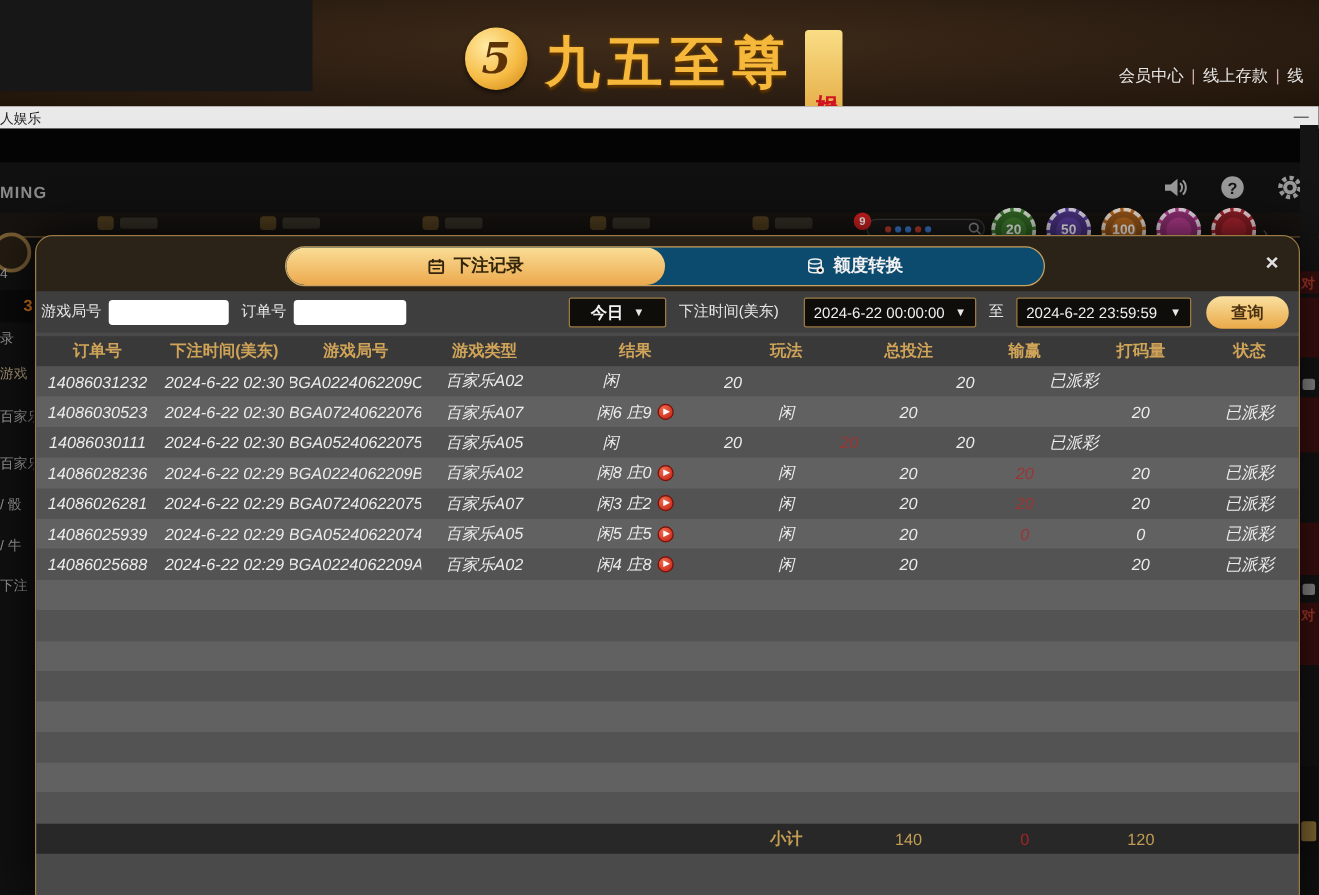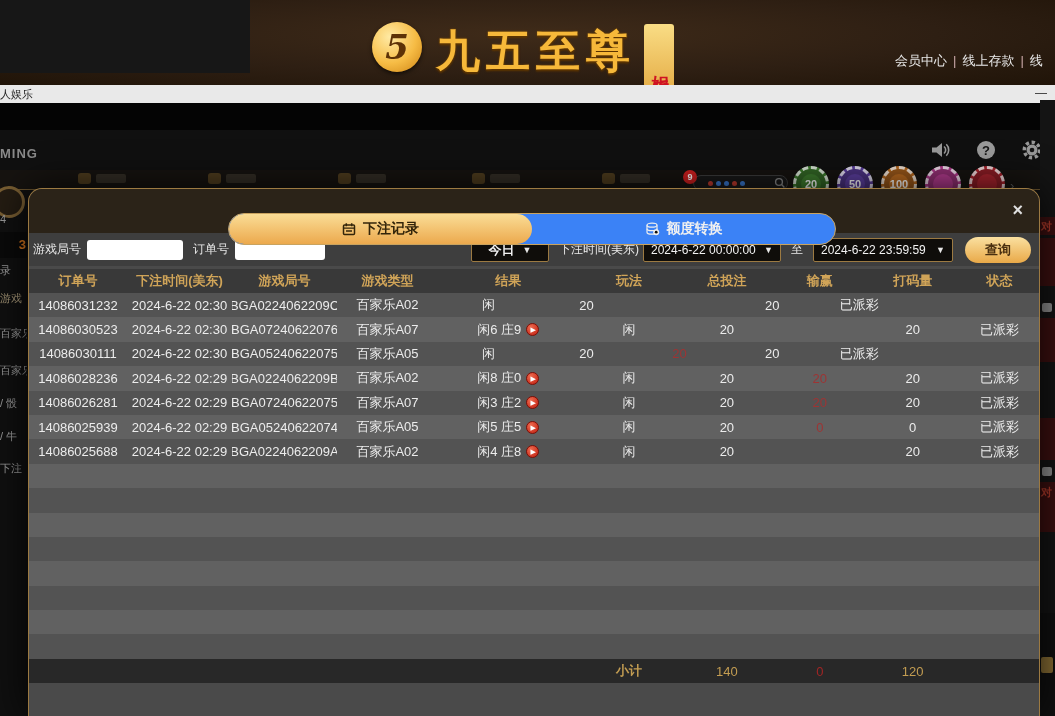--- a/index.html
+++ b/index.html
@@ -59,42 +59,42 @@
   .right-sliver{position:absolute;left:1040px;top:100px;width:15px;height:513px;background:#141414;}
   .rs-red{position:absolute;left:0;width:15px;background:#3c1010;}
   .rs-text{position:absolute;left:1px;color:#b03a2a;font-size:11px;font-weight:bold;}
   .rs-icon{position:absolute;left:2px;width:10px;height:9px;border-radius:2px;background:#8f8f8f;}
   .rs-gold{position:absolute;left:1px;width:12px;height:16px;background:#8a6f35;border-radius:2px;}
   
   .modal{position:absolute;left:28px;top:188px;width:1012px;height:528px;background:#4a4a4a;
     border:1px solid #9c7a42;border-bottom:none;border-radius:14px 14px 0 0;overflow:hidden;
     box-shadow:0 0 40px rgba(0,0,0,.85);box-sizing:border-box;}
   .tabbar{position:relative;height:44px;background:#2b2318;}
-  .tab-pill{position:absolute;left:199px;top:24px;width:606px;height:30px;background:#3b82f6;
+  .tab-pill{position:absolute;left:199px;top:8px;width:606px;height:30px;background:#0c4a6e;
     border:1px solid #c9a35f;border-radius:16px;display:flex;overflow:hidden;}
   .tab{flex:1;display:flex;align-items:center;justify-content:center;gap:7px;
     color:#f0f0f0;font-size:14px;font-weight:bold;cursor:pointer;}
   .tab.active{background:linear-gradient(#fadd96,#eca94d);border-radius:16px;color:#33250a;}
   .modal-close{position:absolute;right:16px;top:11px;font-size:18px;font-weight:bold;color:#e0e0e0;cursor:pointer;line-height:20px;}
   
   .filter-row{height:33px;background:#3e3e3e;display:flex;align-items:center;padding:0 8px 0 4px;box-sizing:border-box;}
   .flabel{font-size:12px;color:#e8e8e8;white-space:nowrap;}
   .finput{height:20px;border:none;border-radius:3px;background:#fff;margin-left:6px;padding:0 5px;font-size:12px;outline:none;}
   .dd{height:24px;background:#0f0d0a;border:1px solid #9c7a42;border-radius:2px;display:flex;
     align-items:center;justify-content:space-between;padding:0 7px;box-sizing:border-box;color:#f2f2f2;cursor:pointer;}
   .dd .caret{font-size:9px;color:#e8e8e8;margin-left:8px;}
   .dd-today{width:78px;margin-left:auto;font-size:13px;font-weight:bold;justify-content:center;}
   .dd-date{font-size:12px;}
   .search-btn{width:66px;height:26px;border:none;border-radius:13px;margin-left:12px;
     background:linear-gradient(#fae0a0,#e9a948);color:#4a3010;font-size:13px;font-weight:bold;cursor:pointer;}
   
   .table-wrap{margin-top:3px;}
   .trow,.thead{display:flex;width:100%;}
   .thead{height:24px;background:#393939;}
-  .trow{height:24.4px;}
+  .trow{height:24.4px;font-style:italic;}
   .trow:nth-child(odd){background:#535353;}
   .trow:nth-child(even){background:#616161;}
   .cell{display:flex;align-items:center;justify-content:center;overflow:hidden;font-size:13px;color:#ececec;gap:5px;}
   .hcell{color:#d0a458;font-weight:bold;font-size:13px;}
   .c0{width:9.7%}.c1{width:10.4%}.c2{width:10.4%}.c3{width:10%}.c4{width:13.9%}
   .c5{width:10%}.c6{width:9.4%}.c7{width:9%}.c8{width:9.4%}.c9{width:7.8%}
   .win-green{color:#00c04a;margin-top:27px;}
   .win-red{color:#9d3434;}
   .playbtn{width:13px;height:13px;border-radius:50%;background:radial-gradient(circle at 35% 30%,#ef6a4f,#c01f10);
     border:1px solid #7e0e05;display:flex;align-items:center;justify-content:center;cursor:pointer;box-sizing:border-box;}
@@ -269,21 +269,21 @@
   <div class="filter-row">
     <span class="flabel">游戏局号</span>
     <input class="finput" style="width: 86px;" type="text" value="">
     <span class="flabel" style="margin-left:10px">订单号</span>
     <input class="finput" style="width: 80px;" type="text" value="">
     <div class="dd dd-today">
       <span>今日</span>
       <span class="caret">▼</span>
     </div>
     <span class="flabel" style="margin-left:10px">下注时间(美东)</span>
-    <div class="dd dd-date" style="width:138px;margin-left:4px">
+    <div class="dd dd-date" style="width:138px;margin-left:20px">
       <span>2024-6-22 00:00:00</span>
       <span class="caret">▼</span>
     </div>
     <span class="flabel" style="margin-left:10px">至</span>
     <div class="dd dd-date" style="width:140px;margin-left:10px">
       <span>2024-6-22 23:59:59</span>
       <span class="caret">▼</span>
     </div>
     <button class="search-btn">查询</button>
   </div>

